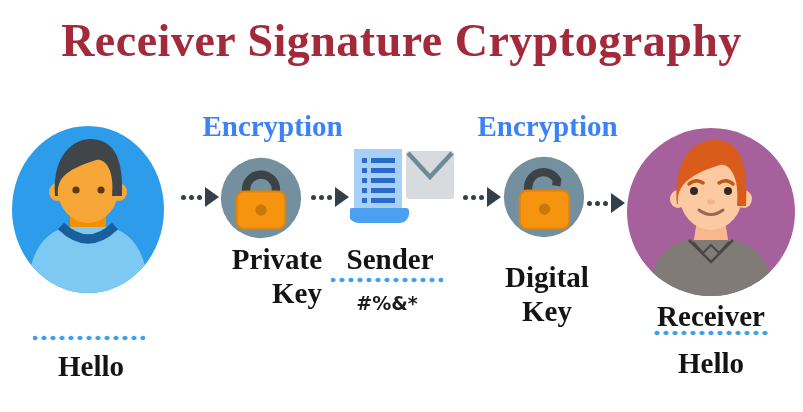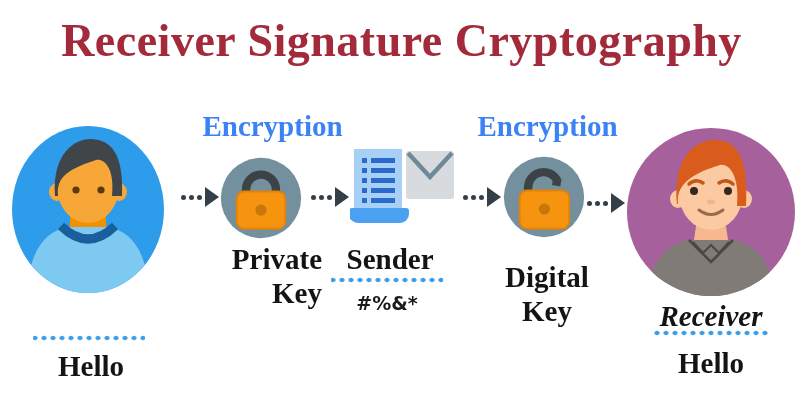--- a/index.html
+++ b/index.html
@@ -189,17 +189,17 @@
         <path d="M22,168 C22,126 48,114 62,112 L106,112 C120,114 146,126 146,168 Z" fill="#817B77"></path>
         <path d="M62,112 L84,134 L106,112" stroke="#4C4743" stroke-width="2.5" fill="none"></path>
         <path d="M66,114 L76,125 L84,117 L92,125 L102,114" stroke="#4C4743" stroke-width="2" fill="none"></path>
       </g>
     </svg>
   </div>
 
   <div class="dotted-line" style="left:33px;top:335px;width:112px;"></div>
   <div class="key-label" style="left:28px;top:349px;width:126px;">Hello</div>
 
-  <div class="key-label" style="left:650px;top:299px;width:122px;font-style:italic;">Receiver</div>
+  <div class="key-label" style="left:650px;top:299px;width:122px;">Receiver</div>
   <div class="dotted-line" style="left:652px;top:330px;width:118px;"></div>
   <div class="key-label" style="left:650px;top:346px;width:122px;">Hello</div>
 
 </div>
 
 </body></html>

